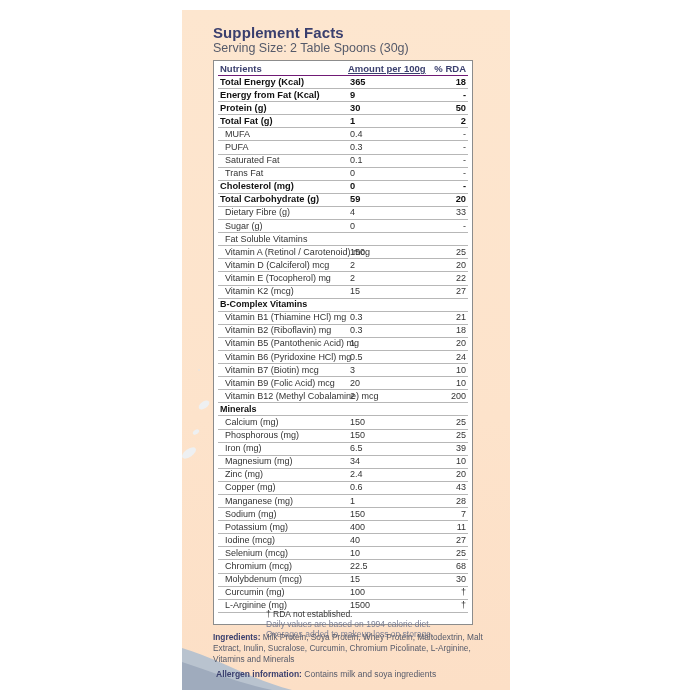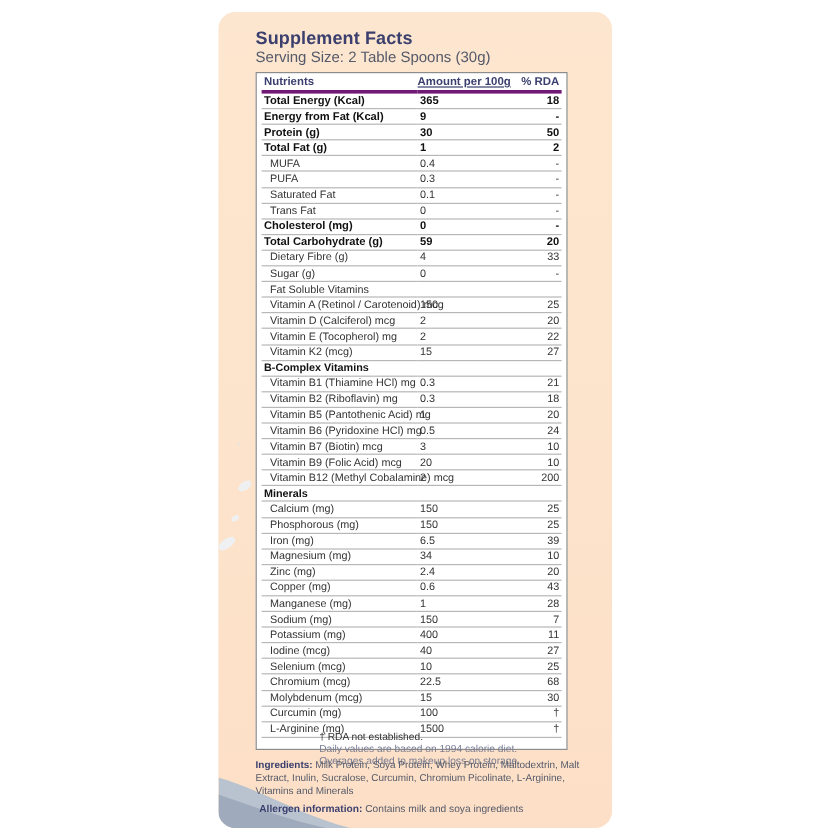--- a/index.html
+++ b/index.html
@@ -5,21 +5,20 @@
   html, body { margin: 0; padding: 0; }
   body {
     width: 690px; height: 700px; background: #ffffff;
     position: relative; overflow: hidden;
     font-family: "Liberation Sans", "DejaVu Sans", sans-serif;
   }
   .panel {
     position: absolute; left: 182px; top: 10px; width: 328px; height: 680px;
     background: linear-gradient(180deg, #fde6cf 0%, #fde3cb 60%, #fcdfc6 100%);
     overflow: hidden;
-    border-radius: 14px;
   }
   .wave {
     position: absolute; left: 0; bottom: 0; width: 328px; height: 60px;
   }
   .drops { position: absolute; left: 0; top: 330px; width: 30px; height: 120px; }
   .title {
     position: absolute; left: 31px; top: 14px;
     font-size: 15px; font-weight: bold; color: #3a3f6e; letter-spacing: 0.1px;
   }
   .serving {
@@ -30,21 +29,21 @@
     position: absolute; left: 31px; top: 50px; width: 260px; height: 565px;
     background: #ffffff; border: 1px solid #8c8c8c; box-sizing: border-box;
     padding: 1px 4px 0 4px;
   }
   table { width: 100%; border-collapse: collapse; table-layout: fixed; }
   col.c1 { width: 130px; }
   col.c2 { width: 82px; }
   col.c3 { width: auto; }
   th {
     font-size: 9.5px; font-weight: bold; color: #3a3f6e; text-align: left;
-    height: 13px; padding: 0 2px; border-bottom: 3px solid #701a75;
+    height: 13px; padding: 0 2px; border-bottom: 1px solid #701a75;
   }
   th.amt { text-align: left; padding-left: 0; text-decoration: underline; }
   th.rda { text-align: right; }
   td {
     font-size: 9px; color: #333333; height: 12.1px; line-height: 11px;
     padding: 0 2px; border-bottom: 1px solid #b7b7b7; white-space: nowrap;
     font-family: "Liberation Sans Narrow", "Liberation Sans", sans-serif;
   }
   td.n { padding-left: 7px; }
   td.amt { text-align: left; }

